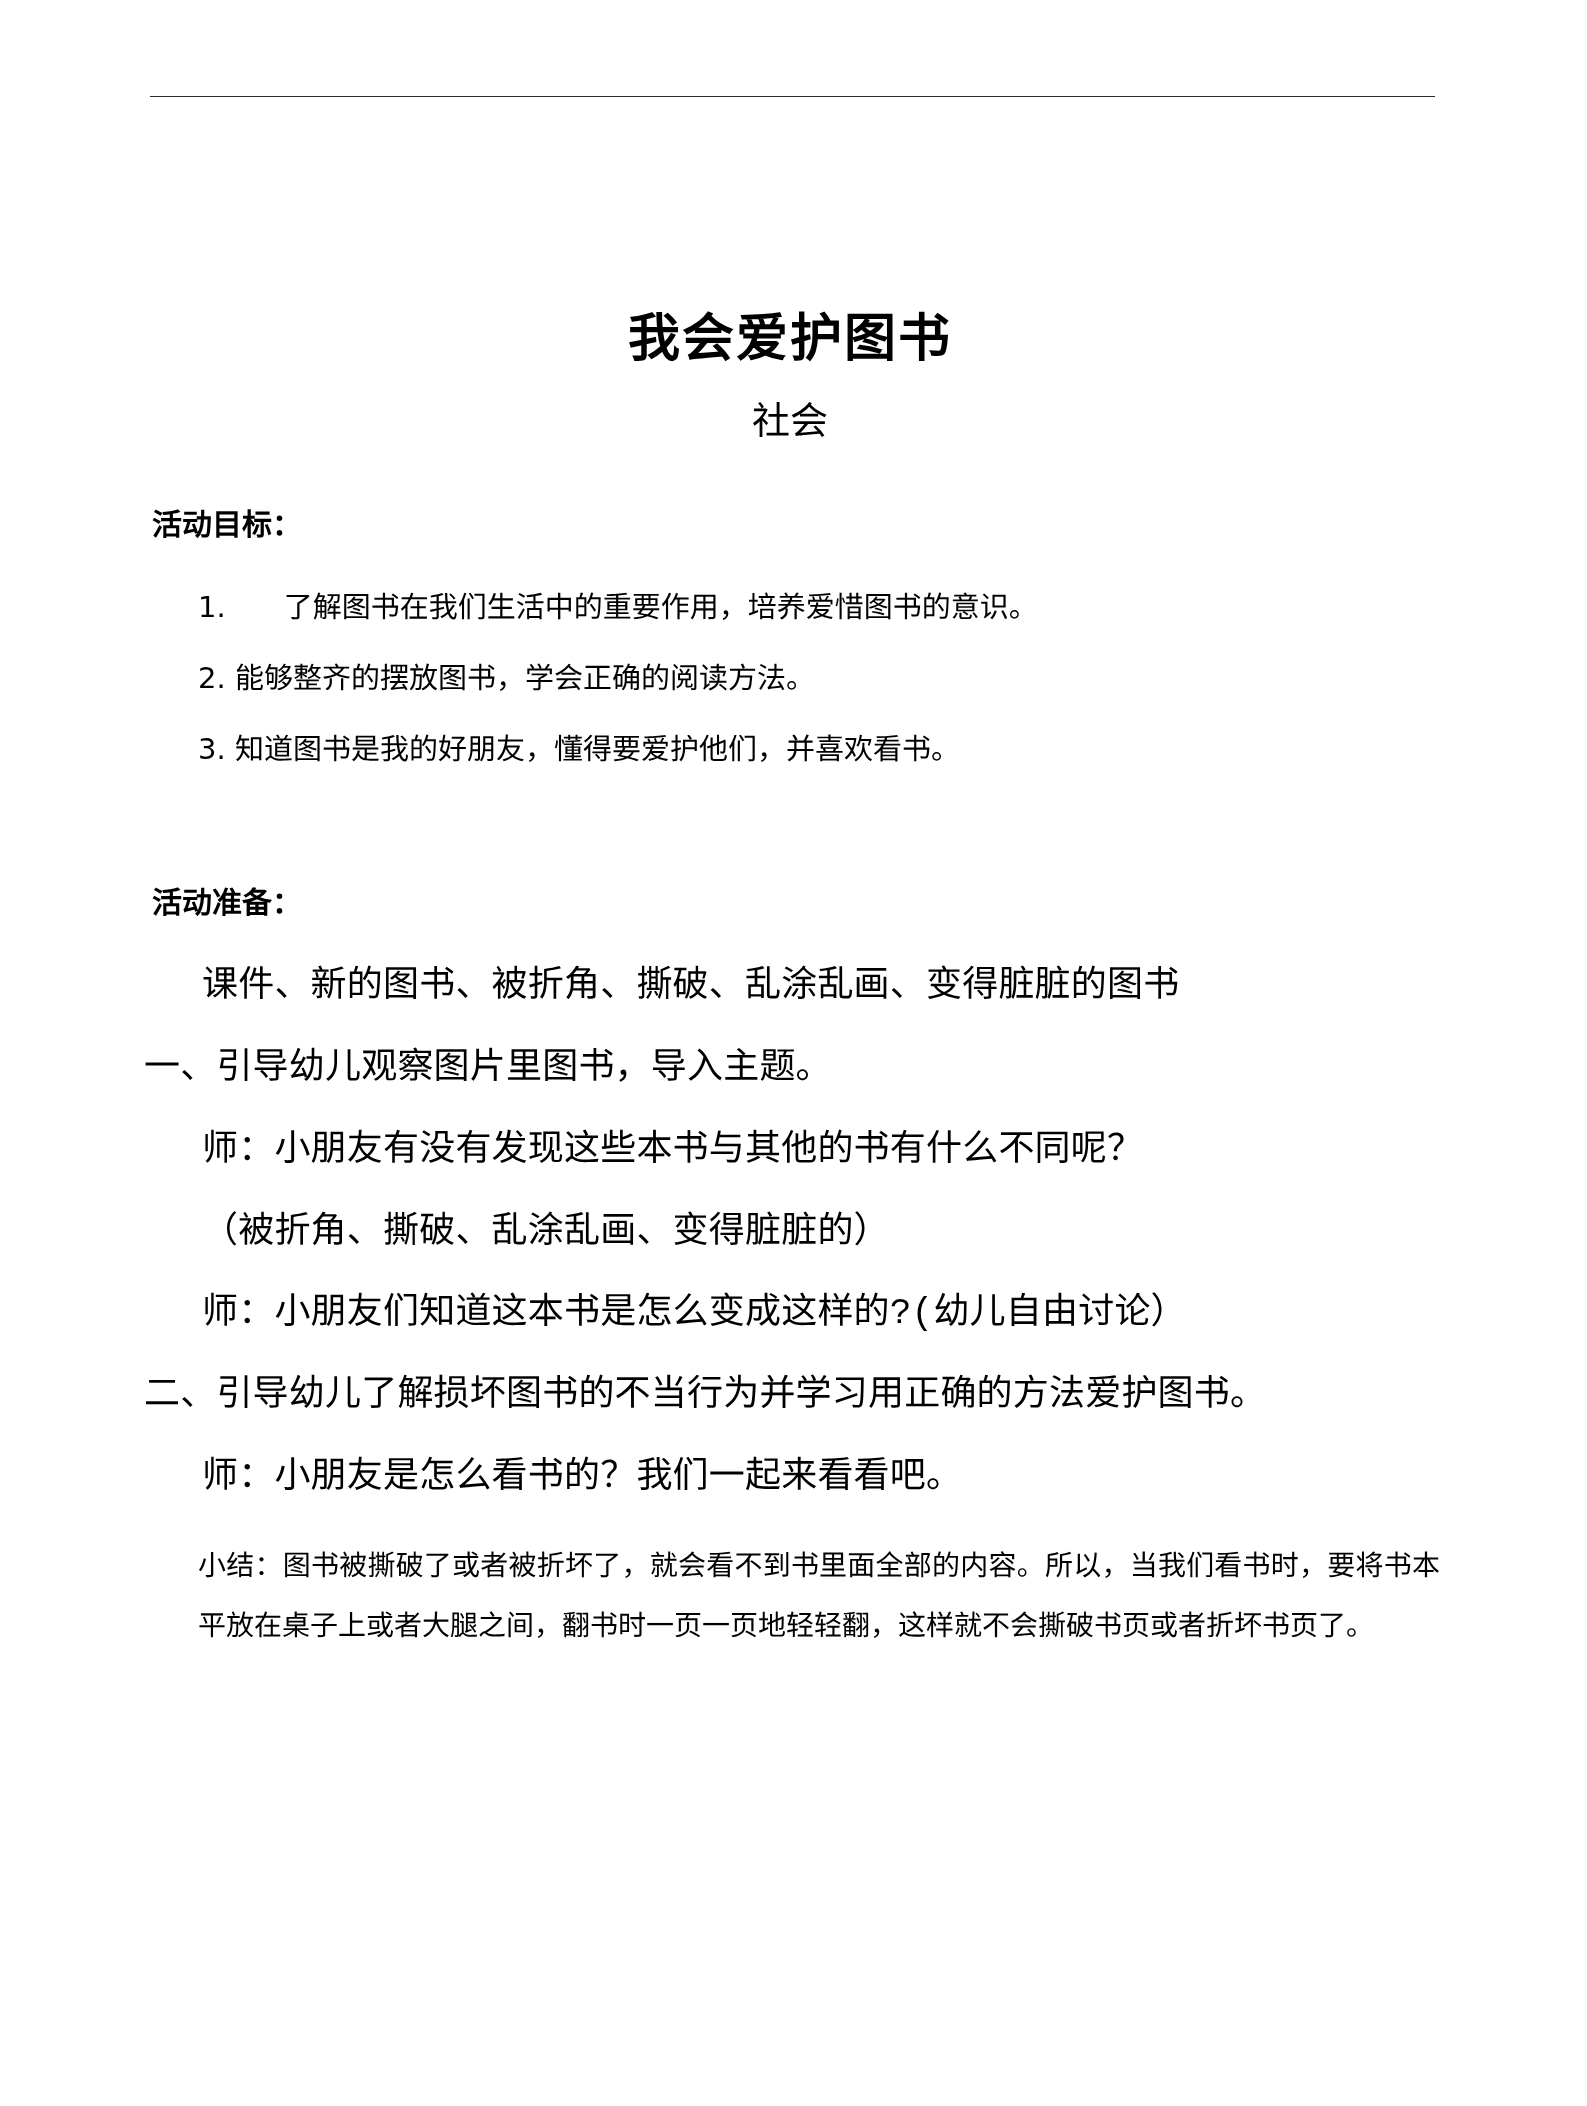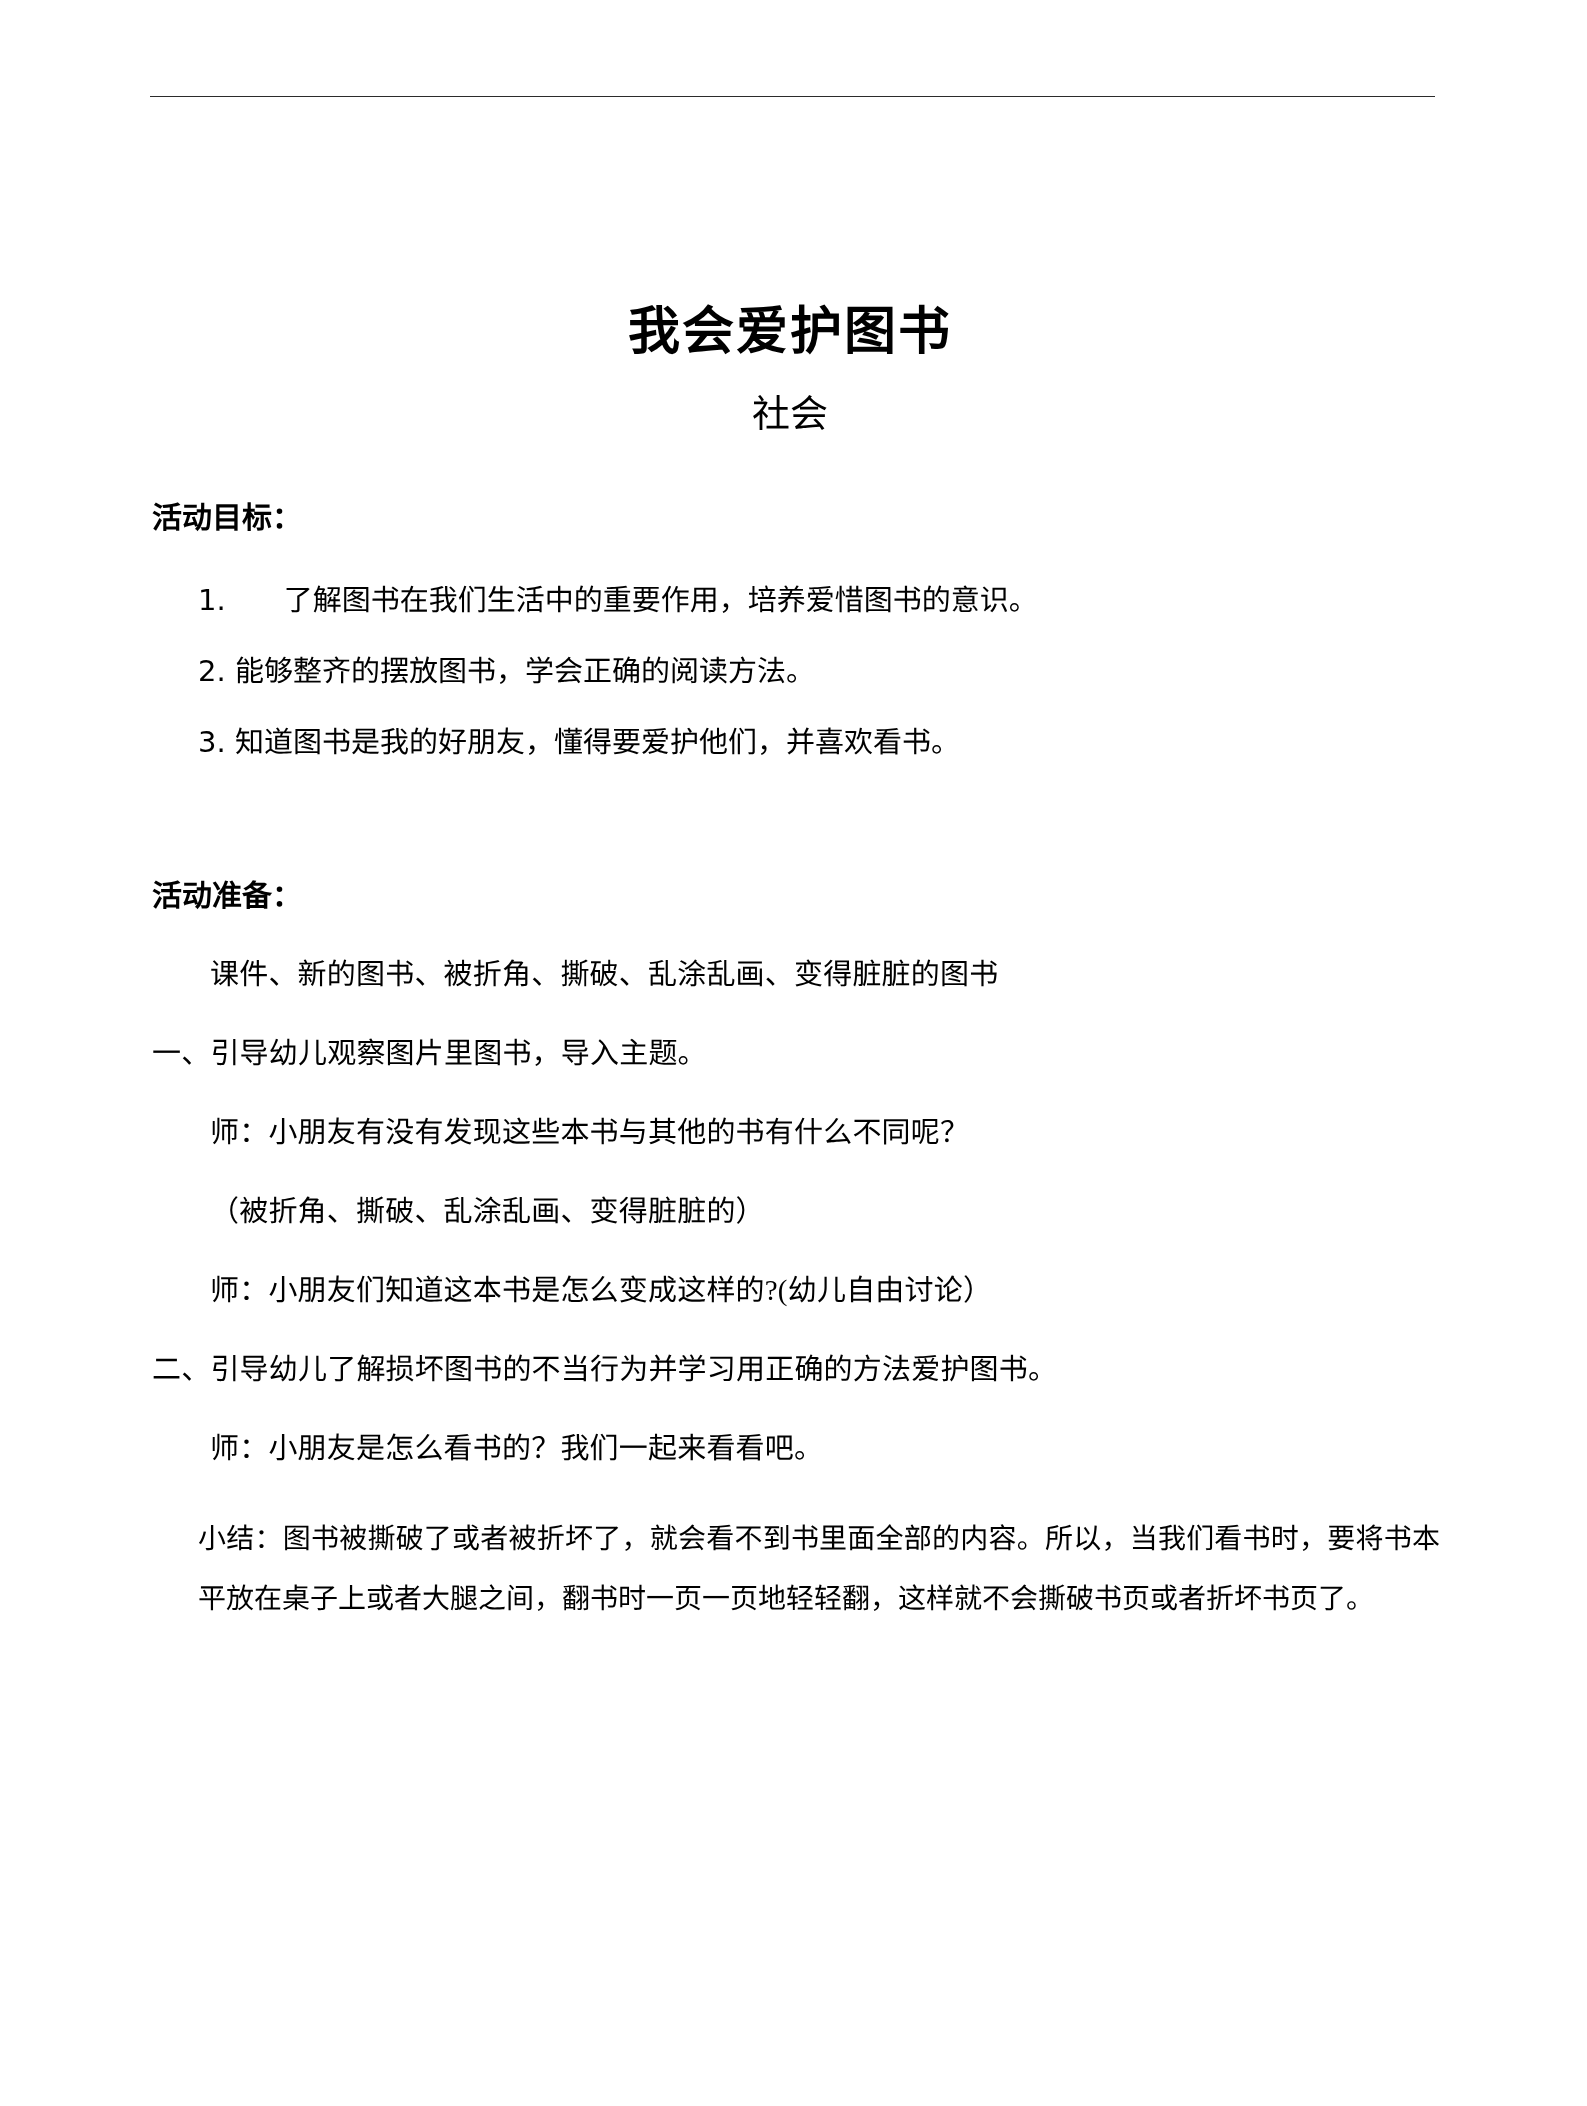--- a/index.html
+++ b/index.html
@@ -50,21 +50,21 @@
   }
 
   
   .doc-title {
     text-align: center;
     font-family: "DejaVu Sans", "Liberation Sans", sans-serif;
     font-weight: bold;
     font-size: 52px;
     letter-spacing: 2px;
     line-height: 1.25;
-    margin: 1px;
+    margin: 8px;
     padding-top: 148px;
   }
   .doc-subtitle {
     text-align: center;
     font-family: "Liberation Serif", "DejaVu Serif", serif;
     font-weight: normal;
     font-size: 38px;
     line-height: 1.3;
     margin: 8px;
     padding-top: 18px;
@@ -78,25 +78,25 @@
     line-height: 1.5;
     margin: 12px;
     padding-left: 0;
   }
   .heading-gap-1 { padding-top: 44px; }
   .heading-gap-2 { padding-top: 96px; }
   .heading-gap-3 { padding-top: 100px; }
 
   
   .para {
-    font-family: Liberation Serif, serif;
+    font-family: Liberation Mono, monospace;
     font-weight: normal;
-    font-size: 29px;
+    font-size: 36px;
     line-height: 1.55;
-    margin: 12px;
+    margin: 4px;
     padding-top: 22px;
     letter-spacing: 0.2px;
   }
   .indent-1 { padding-left: 58px; }
   .indent-0 { padding-left: 0; }
 
   .para-block {
     font-family: "DejaVu Sans", "Liberation Sans", sans-serif;
     font-size: 28px;
     line-height: 2.16;

